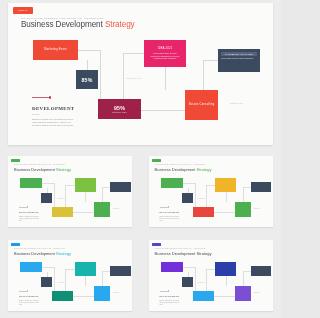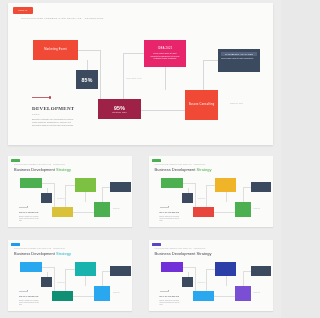--- a/index.html
+++ b/index.html
@@ -99,20 +99,21 @@
 
 <div class="page">
 
   <div class="hero">
 
     <div class="logo">
       <span>Logo Hr</span>
     </div>
 
     <div class="eyebrow">MULTIPURPOSE PRESENTATION TEMPLATE - POWERPOINT</div>
+    <div class="title"><span>Business Development </span><em>Strategy</em></div>
 
     <div class="ln lnh" style="left:70px;top:47px;width:22px;"></div>
     <div class="ln lnv" style="left:92px;top:47px;height:60px;"></div>
     <div class="ln lnh" style="left:92px;top:106.5px;width:6px;"></div>
     <div class="ln lnv" style="left:79px;top:57px;height:10px;"></div>
     <div class="ln lnv" style="left:115px;top:50px;height:56px;"></div>
     <div class="ln lnh" style="left:115px;top:50px;width:22px;"></div>
     <div class="ln lnv" style="left:157px;top:64px;height:23px;"></div>
     <div class="ln lnh" style="left:133px;top:106.5px;width:45px;"></div>
     <div class="ln lnv" style="left:195px;top:57px;height:30px;"></div>

